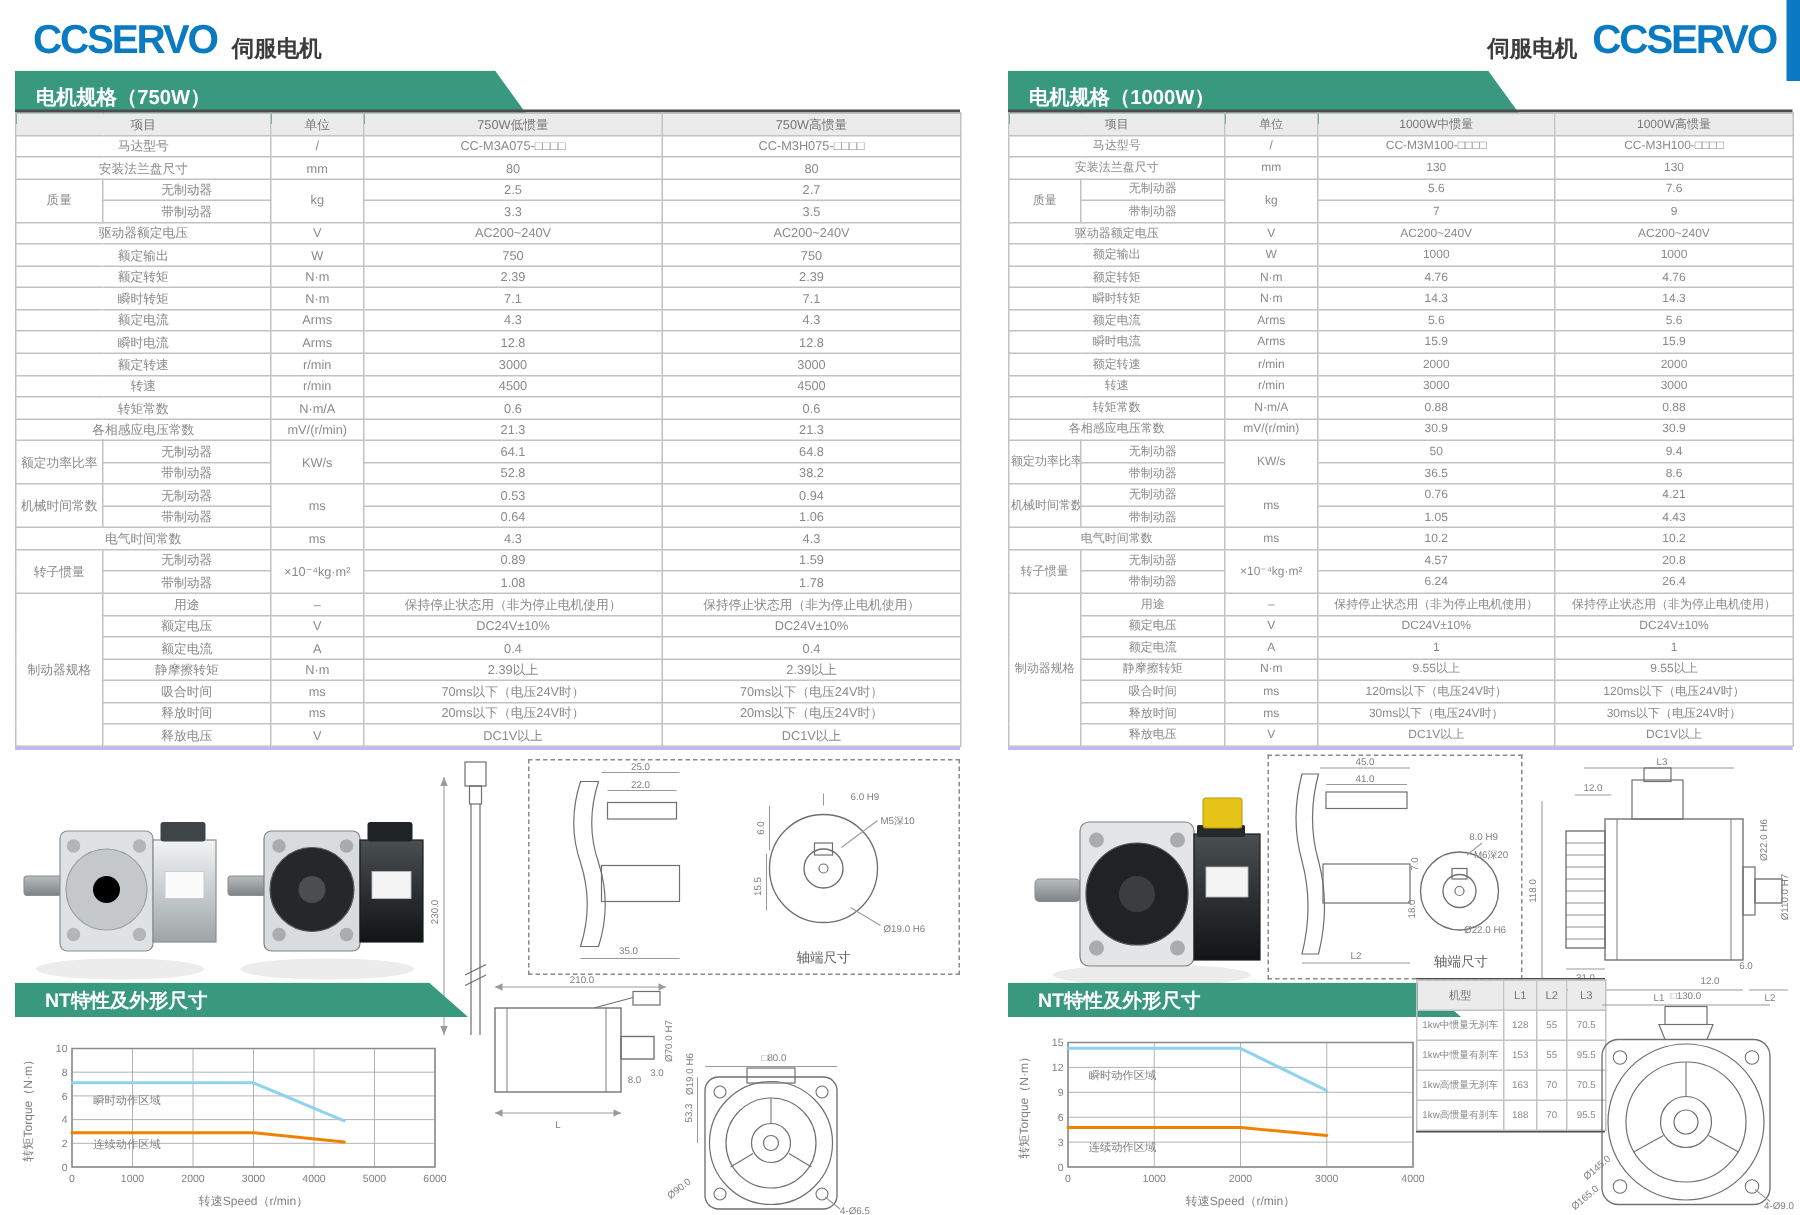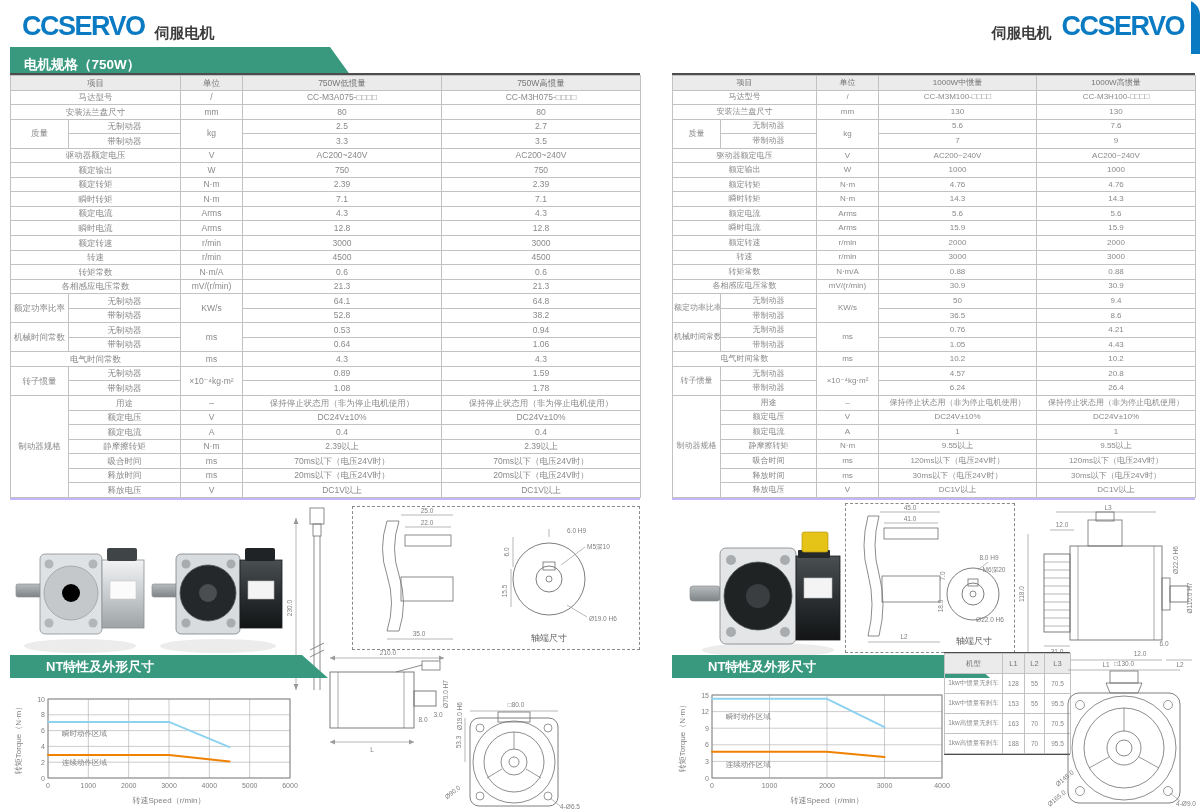--- a/index.html
+++ b/index.html
@@ -1,29 +1,29 @@
 <!DOCTYPE html>
 <html><head>
 <meta charset="utf-8">
 <style>
   html,body{margin:0;padding:0;background:#fff;}
   .page{position:relative;width:1200px;height:810px;background:#ffffff;overflow:hidden;
-        font-family:"Liberation Sans","DejaVu Sans",sans-serif;border-radius:15px;}
+        font-family:"Liberation Sans","DejaVu Sans",sans-serif;}
   .abs{position:absolute;}
   
   .logo{font-weight:900;font-size:27px;color:#0a7bc2;letter-spacing:-1.5px;line-height:1;}
   .hsub{font-weight:bold;font-size:15px;color:#3c3c3c;line-height:1;}
   .hdr-left{left:22px;top:13px;display:flex;align-items:flex-end;gap:10px;}
   .hdr-right{right:16px;top:13px;display:flex;align-items:flex-end;gap:10px;}
   .blue-tab{right:0;top:0;width:9px;height:54px;background:#0a7bc2;}
   
   .banner{position:absolute;background:#38997e;color:#fff;font-weight:bold;display:flex;align-items:center;
           clip-path:polygon(0 0,calc(100% - 26px) 0,100% 100%,0 100%);}
   .banner-spec{height:36px;font-size:13.5px;padding-left:14px;}
-  .banner-nt{height:23px;font-size:13px;padding-left:36px;text-align:center;}
+  .banner-nt{height:23px;font-size:13px;padding-left:20px;text-align:center;}
   
   .tablewrap{position:absolute;border-top:2px solid #4c4c4c;border-bottom:2px solid #c4b5fd;}
   table.spec{border-collapse:collapse;width:100%;table-layout:fixed;color:#8a8a8a;}
   table.spec td{border:1px solid #c2c2c2;text-align:center;height:13.55px;padding:0 1px;
                 line-height:1;overflow:hidden;white-space:nowrap;font-size:8.5px;}
   #spec-1000 table.spec td{font-size:8px;}
   table.spec tr.head td{background:#ebebeb;color:#767676;}
   
   .dimwrap{position:absolute;border-top:1.5px solid #4c4c4c;border-bottom:1.5px solid #4c4c4c;}
   table.dimt{border-collapse:collapse;width:100%;table-layout:fixed;color:#8a8a8a;}
@@ -411,20 +411,23 @@
     <circle cx="116" cy="30" r="4" fill="none" stroke="#6f6f6f" stroke-width="0.7"></circle>
     <circle cx="48" cy="98" r="4" fill="none" stroke="#6f6f6f" stroke-width="0.7"></circle>
     <circle cx="116" cy="98" r="4" fill="none" stroke="#6f6f6f" stroke-width="0.7"></circle>
     <line x1="33" y1="20" x2="33" y2="64" stroke="#9a9a9a" stroke-width="0.7"></line>
     <text class="dtx" x="29" y="44" text-anchor="middle" transform="rotate(-90 29 44)">53.3</text>
     <text class="dtx" x="22" y="96" text-anchor="middle" transform="rotate(-38 22 96)">Ø90.0</text>
     <line x1="118" y1="100" x2="128" y2="108" stroke="#9a9a9a" stroke-width="0.7"></line>
     <text class="dtx" x="138" y="111" text-anchor="middle">4-Ø6.5</text>
   </svg>
 
+  <div class="banner banner-spec" style="left:672px;top:47px;width:332px;">
+    <span>电机规格（1000W）</span>
+  </div>
   <div id="spec-1000" class="tablewrap" style="left:672px;top:73px;width:523px;">
       <table class="spec">
         <colgroup>
           <col style="width: 48px;">
           <col style="width: 96px;">
           <col style="width: 62px;">
           <col style="width: 158px;">
           <col style="width: 159px;">
         </colgroup>
         <tbody>

